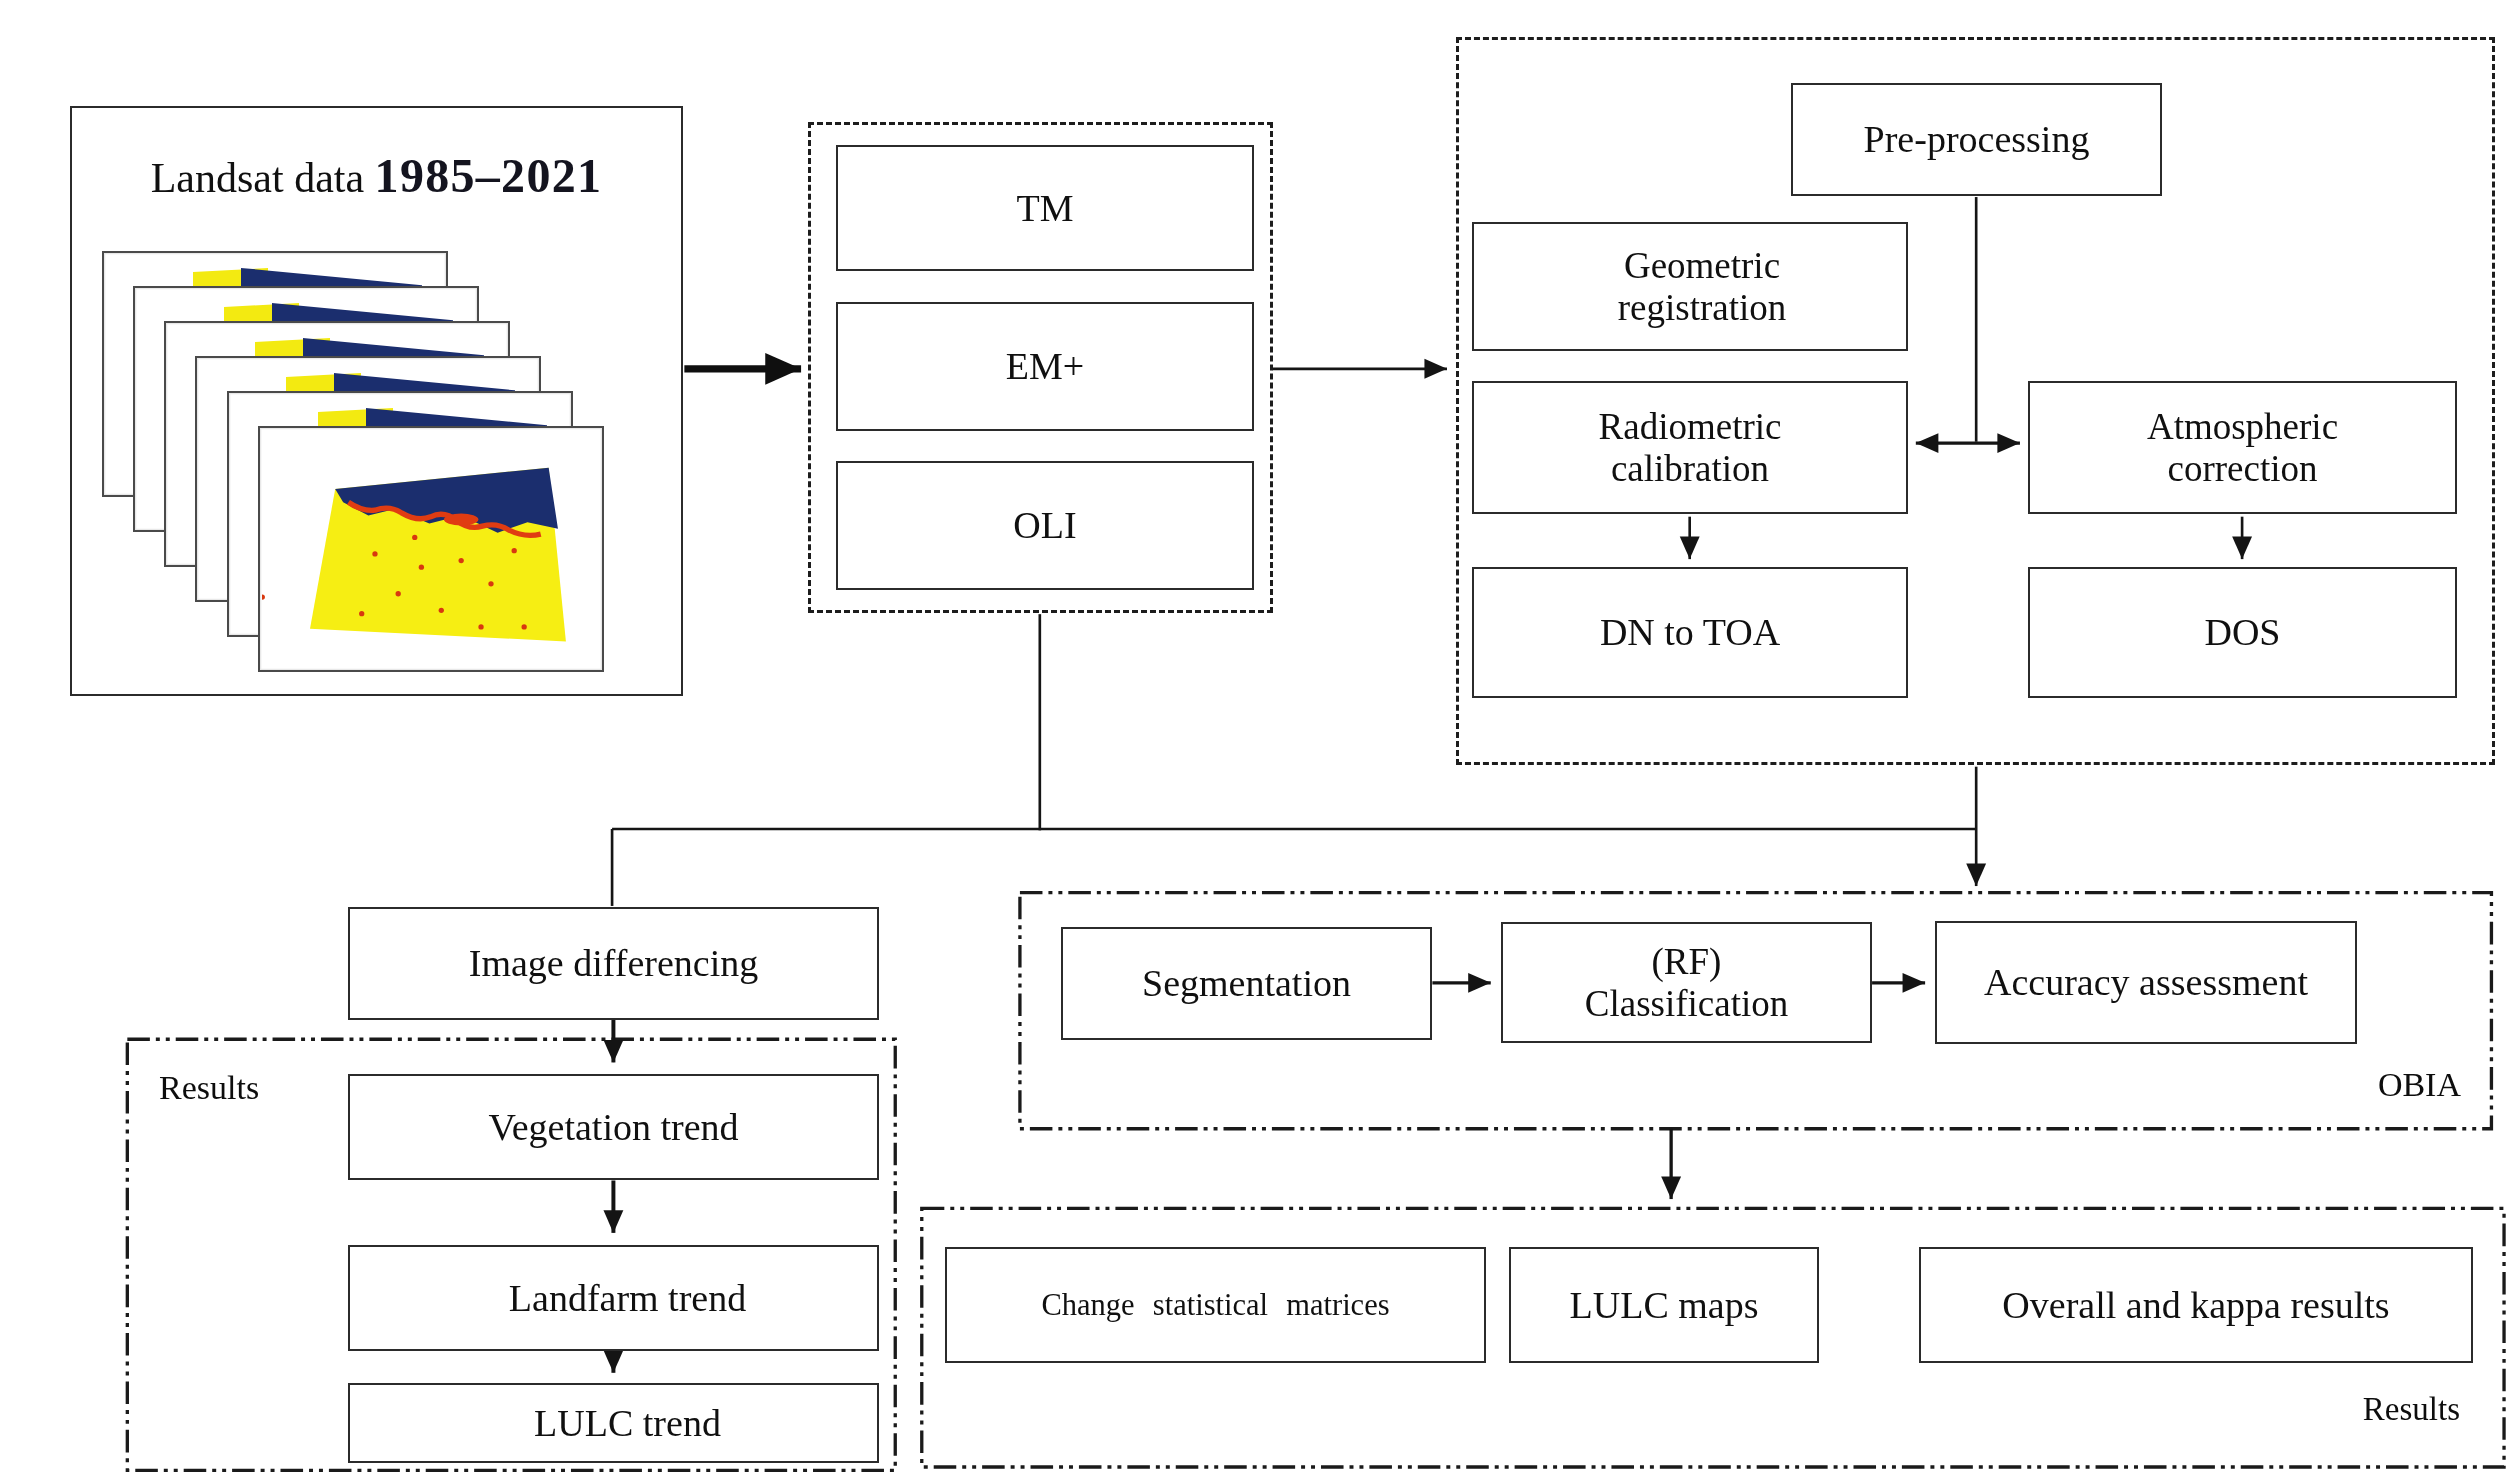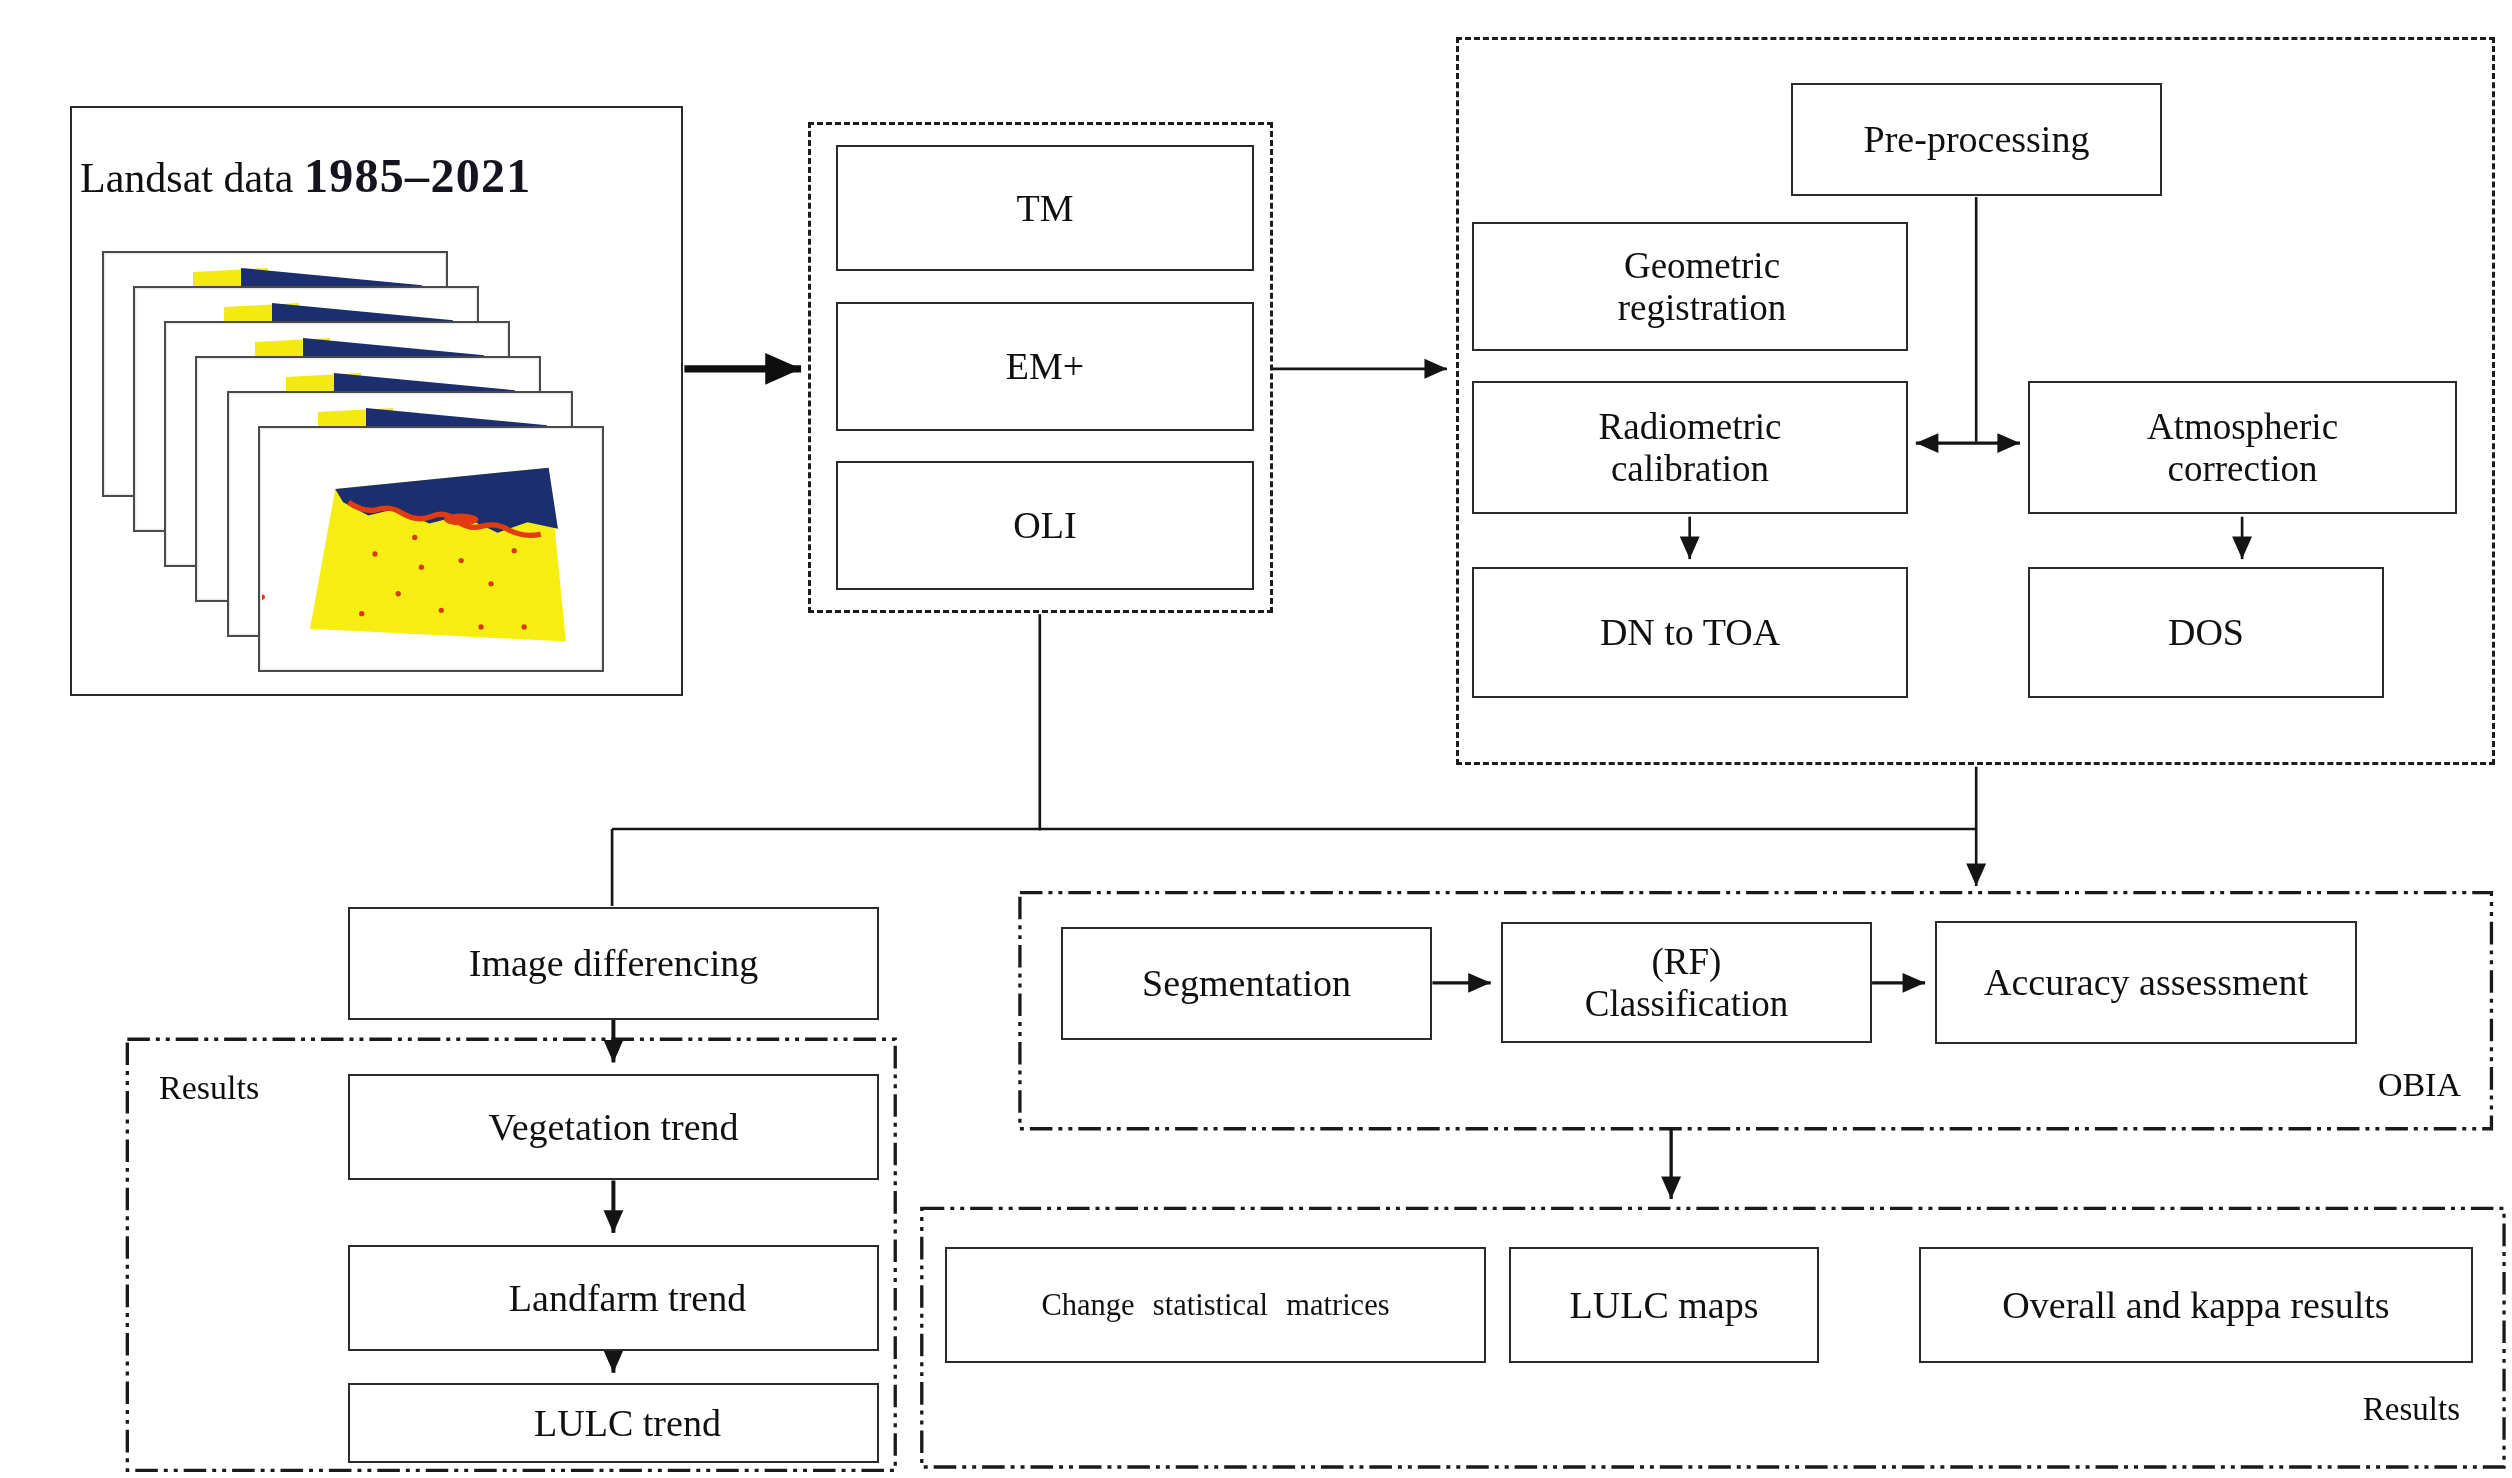--- a/index.html
+++ b/index.html
@@ -8,21 +8,21 @@
     font-family:"Liberation Serif","DejaVu Serif",serif;color:#111;overflow:hidden;
   }
   #wires{position:absolute;left:0;top:0;width:2512px;height:1479px;pointer-events:none;}
   .box{
     position:absolute;background:#fff;border:2.7px solid #2b2b2b;box-sizing:border-box;
     display:flex;flex-direction:column;align-items:center;justify-content:center;
     text-align:center;font-size:38px;line-height:1.12;color:#101010;
   }
   .dashedbox{position:absolute;border:3.3px dashed #1d1d1d;box-sizing:border-box;background:transparent;}
   .lbl{position:absolute;font-weight:normal;font-size:34px;color:#0d0d0d;}
-  .titleline{position:absolute;left:8px;right:0;top:41px;text-align:left;font-size:42px;white-space:nowrap;}
+  .titleline{position:absolute;left:0;right:0;top:41px;text-align:center;font-size:42px;white-space:nowrap;}
   .years{font-weight:bold;font-size:48px;letter-spacing:1.3px;}
   
   .frame{position:absolute;width:342px;height:242px;background:#fff;border:2px solid #4a4a4a;
          box-shadow:0 0 0 1.3px #e8e8e8 inset;}
   .patch{position:absolute;left:26%;top:7%;width:22%;height:14%;background:#f3ea11;transform:skewY(-3deg);}
   .wedge{position:absolute;left:40%;top:4%;width:53%;height:18%;background:#1b2e6e;
          clip-path:polygon(0 12%,100% 52%,100% 96%,0 72%);}
   .smallfont{font-size:30.5px;word-spacing:10.6px;}
   .twoline{font-size:37px;}
 </style>
@@ -144,21 +144,21 @@
     <span>Radiometric</span>
     <span>calibration</span>
   </div>
   <div class="box twoline" style="left:2028px;top:381px;width:429px;height:133px;">
     <span>Atmospheric</span>
     <span>correction</span>
   </div>
   <div class="box" style="left:1472px;top:567px;width:436px;height:131px;">
     <span>DN to TOA</span>
   </div>
-  <div class="box" style="left:2028px;top:567px;width:356px;height:131px;">
+  <div class="box" style="left:2028px;top:567px;width:429px;height:131px;">
     <span>DOS</span>
   </div>
 
   <div class="box" style="left:348px;top:907px;width:531px;height:113px;">
     <span>Image differencing</span>
   </div>
 
   <div class="lbl" style="left:159px;top:1069px;">Results</div>
   <div class="box" style="left:348px;top:1074px;width:531px;height:106px;">
     <span>Vegetation trend</span>

